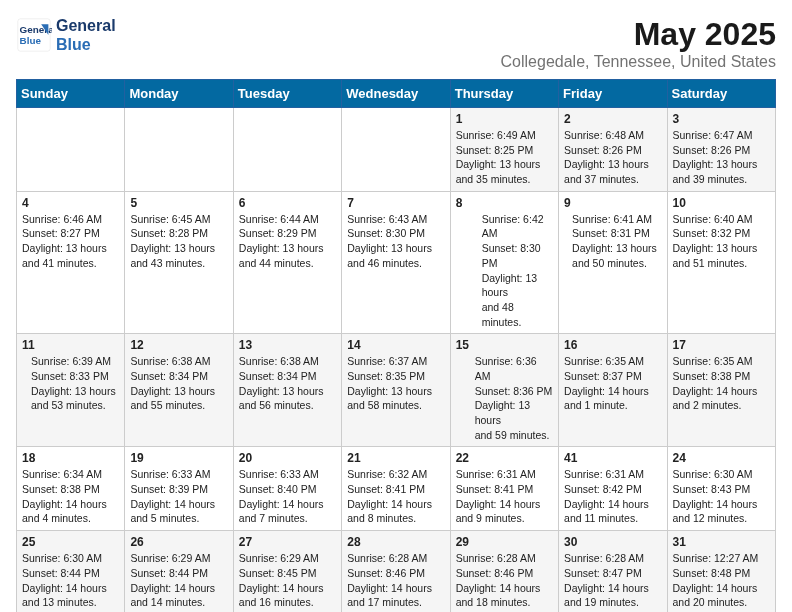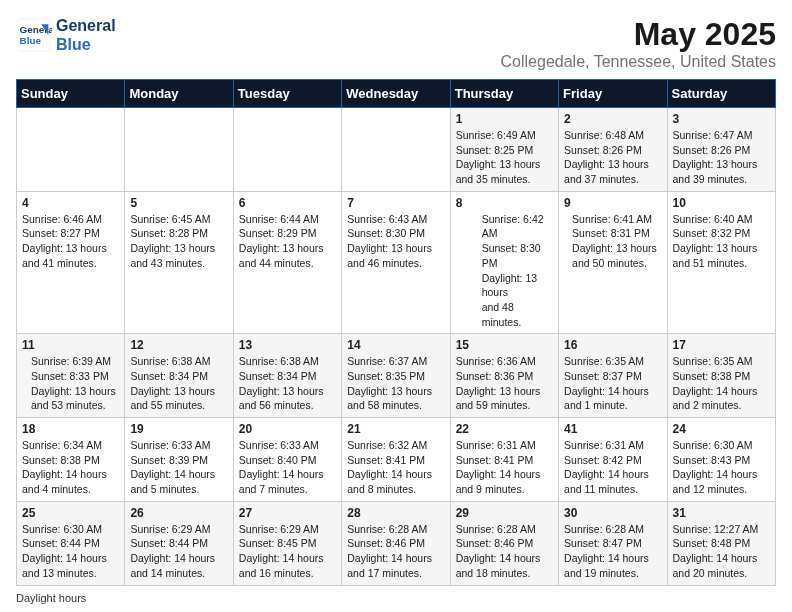--- a/index.html
+++ b/index.html
@@ -36,21 +36,21 @@
     .location {
       font-size: 16px;
       color: #737373;
     }
     .calendar {
       width: 100%;
       border-collapse: collapse;
       border: 1px solid #bbb;
     }
     .calendar th {
-      background-color: #0f172a;
+      background-color: #0369a1;
       color: #fff;
       font-size: 13px;
       font-weight: bold;
       padding: 6px 4px;
       text-align: left;
       border: 1px solid #2260a0;
     }
     .calendar td {
       vertical-align: top;
       border: 1px solid #ccc;
@@ -225,21 +225,21 @@
         </td>
         <td>
           <span class="day-number">14</span>
           <div class="day-info" style="white-space: pre-line;">Sunrise: 6:37 AM
 Sunset: 8:35 PM
 Daylight: 13 hours
 and 58 minutes.</div>
         </td>
         <td>
           <span class="day-number">15</span>
-          <div class="day-info" style="white-space: pre-line;">Sunrise: 6:36 AM
+          <div class="day-info" style="white-space: pre-line; margin-left: 19px;">Sunrise: 6:36 AM
 Sunset: 8:36 PM
 Daylight: 13 hours
 and 59 minutes.</div>
         </td>
         <td>
           <span class="day-number">16</span>
           <div class="day-info" style="white-space: pre-line;">Sunrise: 6:35 AM
 Sunset: 8:37 PM
 Daylight: 14 hours
 and 1 minute.</div>

